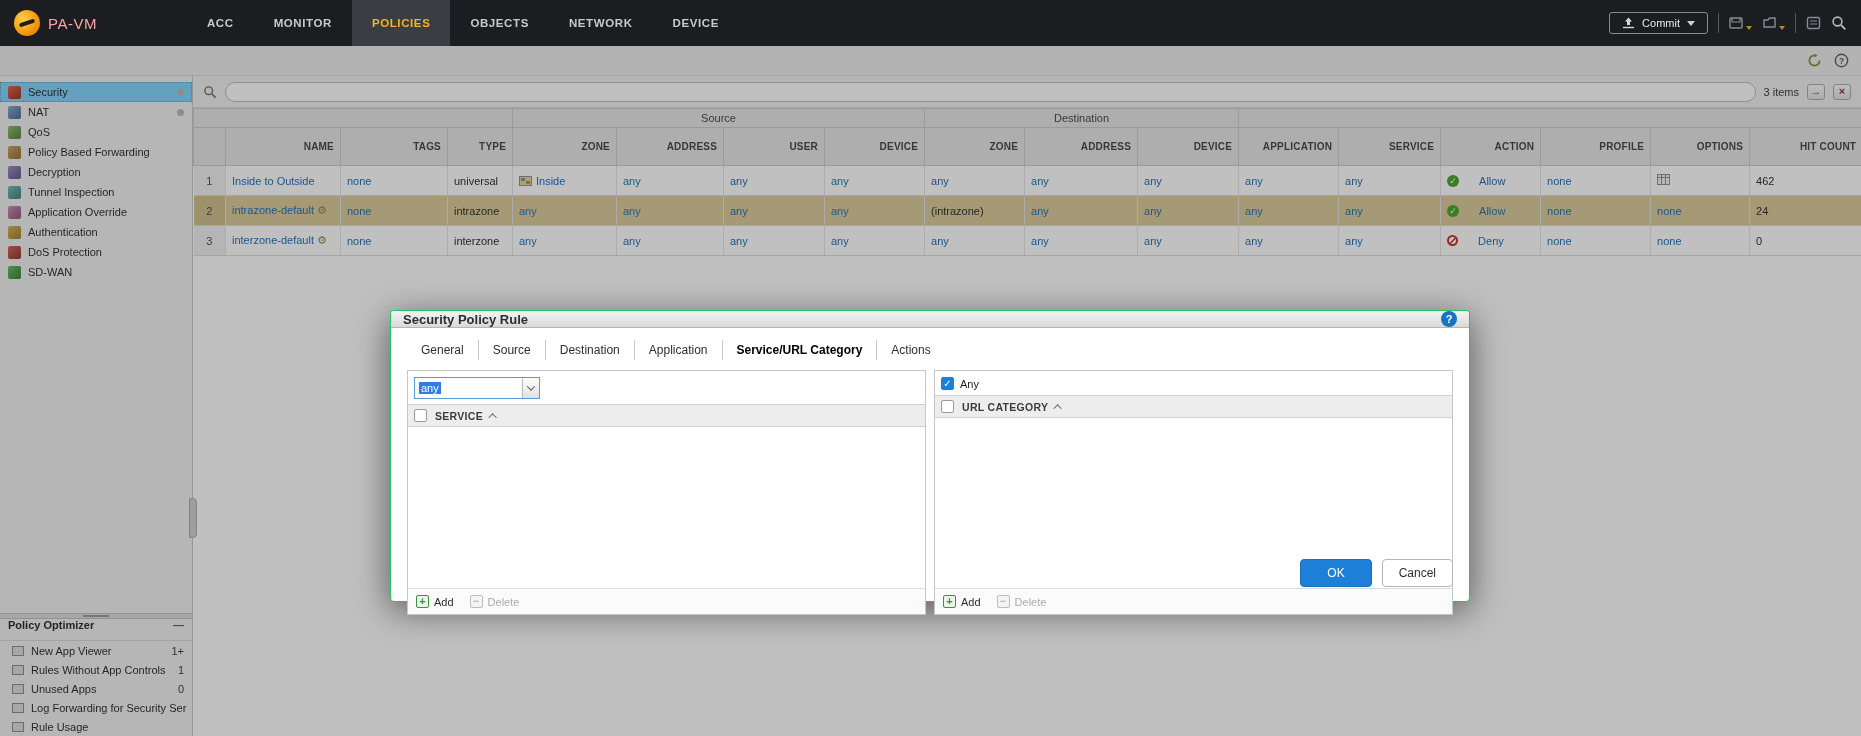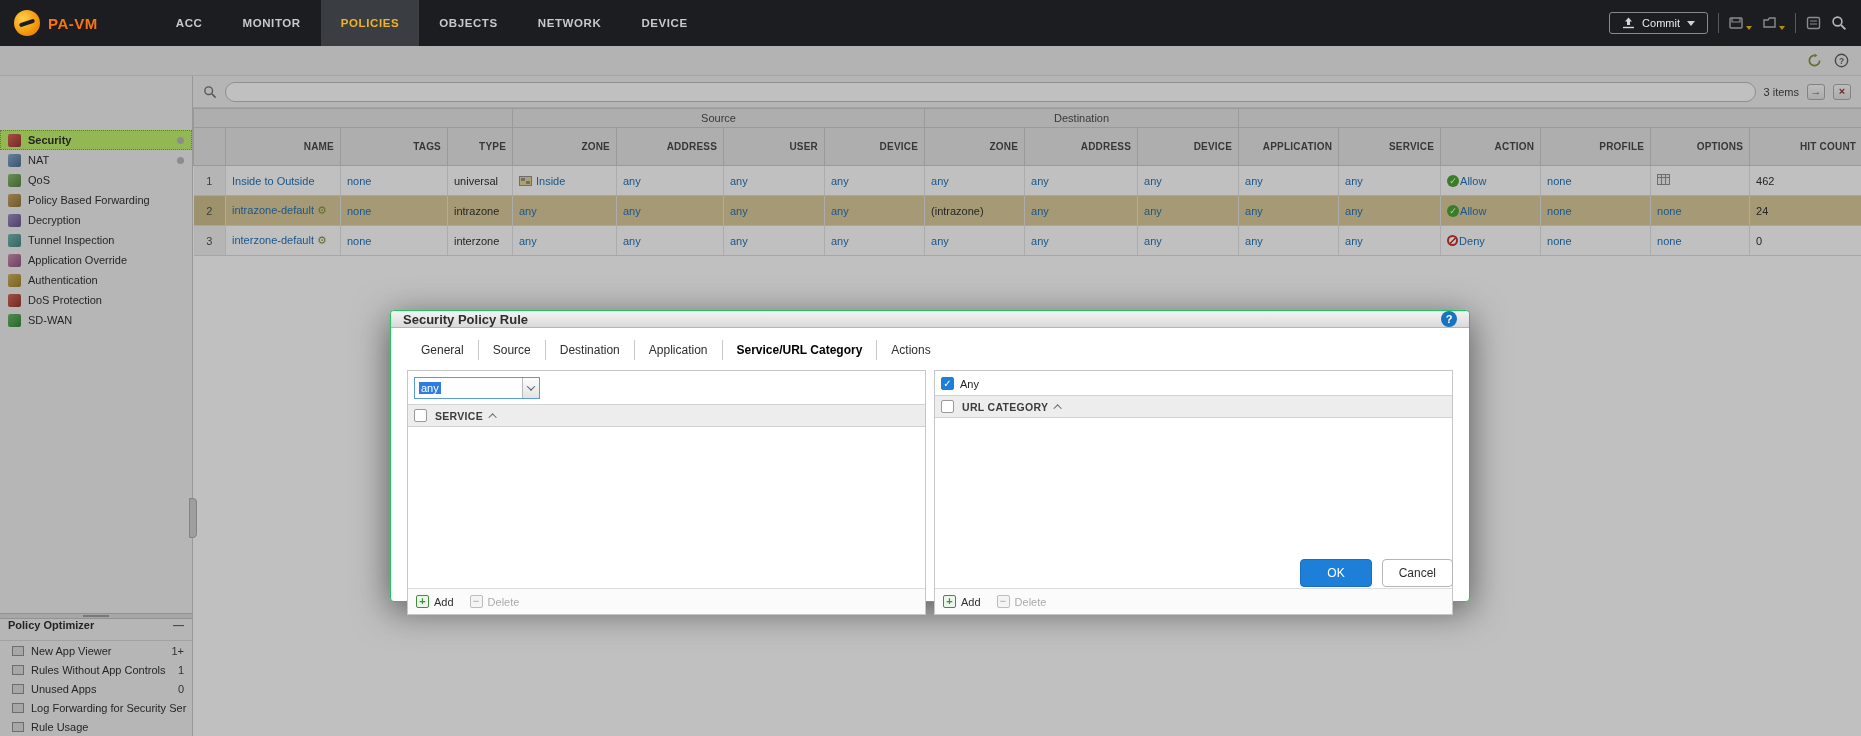--- a/index.html
+++ b/index.html
@@ -4,40 +4,40 @@
 <style>
   * { margin:0; padding:0; box-sizing:border-box; }
   html,body { width:1861px; height:736px; overflow:hidden; background:#202225;
     font-family:"Liberation Sans","DejaVu Sans",sans-serif; font-size:11px; color:#222; }
   .screen { position:relative; width:1861px; height:736px; background:#fff; }
 
   
   .nav { position:relative; z-index:70; height:46px; background:#1b1d20; display:flex; align-items:center; color:#d6d6d6; padding:0 14px; }
   .logo { width:26px; height:26px; border-radius:50%; background:radial-gradient(circle at 35% 35%, #ffd24a, #f08c00 70%); margin-right:8px; position:relative; flex:0 0 auto; }
   .logo::after { content:""; position:absolute; left:5px; top:11px; width:16px; height:4px; background:#1b1d20; transform:rotate(-18deg); border-radius:2px; }
-  .brand { font-size:15px; font-weight:bold; color:#f97316; letter-spacing:.5px; margin-right:58px; }
+  .brand { font-size:15px; font-weight:normal; color:#fca5a5; letter-spacing:.5px; margin-right:90px; }
   .nav-tabs { display:flex; height:46px; }
   .nav-tab { height:46px; line-height:46px; padding:0 20px; font-size:11.5px; font-weight:bold; letter-spacing:.6px; color:#c9c9c9; cursor:pointer; }
   .nav-tab.active { background:#3a3d42; color:#f0b428; }
   .nav-right { margin-left:auto; display:flex; align-items:center; gap:10px; }
   .commit { display:flex; align-items:center; gap:7px; border:1px solid #8a8a8a; border-radius:3px; padding:4px 12px; color:#e8e8e8; cursor:pointer; }
   .caret-dn { width:0; height:0; border-left:4px solid transparent; border-right:4px solid transparent; border-top:5px solid #cfcfcf; }
   .caret-gold { width:0; height:0; border-left:3px solid transparent; border-right:3px solid transparent; border-top:4px solid #d2a017; margin-left:1px; }
   .nav-sep { width:1px; height:20px; background:#55585c; }
   .nav-ico { display:flex; align-items:flex-end; cursor:pointer; opacity:.85; }
 
   
   .page { position:absolute; top:46px; left:0; right:0; bottom:0; display:flex; flex-direction:column; background:#fff; }
   .strip { height:30px; background:#ededed; border-bottom:1px solid #d8d8d8; display:flex; align-items:center; justify-content:flex-end; gap:12px; padding:0 12px; }
   .body { flex:1; display:flex; min-height:0; }
 
   
   .sidebar { width:193px; background:#f1f1f1; border-right:1px solid #c6c6c6; display:flex; flex-direction:column; padding-top:6px; overflow:hidden; }
   .side-item { height:20px; display:flex; align-items:center; gap:7px; padding:0 8px; cursor:pointer; color:#1d1d1d; white-space:nowrap; }
-  .side-item.active { background:#bef264; outline:1px dotted #8a8a8a; outline-offset:-1px; font-weight:bold;margin-top:48px; }
+  .side-item.active { background:#7dd3fc; outline:1px dotted #8a8a8a; outline-offset:-1px; font-weight:normal; }
   .ico { width:13px; height:13px; border-radius:2px; flex:0 0 auto; }
   .i-security{background:linear-gradient(135deg,#e05a4e,#8e2b22);} .i-nat{background:linear-gradient(135deg,#7fa6cc,#41638c);}
   .i-qos{background:linear-gradient(135deg,#88b868,#4a7d34);} .i-pbf{background:linear-gradient(135deg,#c9a25a,#8a6a2a);}
   .i-dec{background:linear-gradient(135deg,#9a86c0,#5c4a86);} .i-tun{background:linear-gradient(135deg,#6fb5b0,#3a7d78);}
   .i-app{background:linear-gradient(135deg,#c98ab0,#8a4a74);} .i-auth{background:linear-gradient(135deg,#d0b050,#9a7a20);}
   .i-dos{background:linear-gradient(135deg,#d06050,#902820);} .i-sdw{background:linear-gradient(135deg,#60b860,#2a7d2a);}
   .pin-dot { margin-left:auto; width:7px; height:7px; border-radius:50%; background:#b5b5b5; }
   .side-spacer { flex:1; }
   .splitter { height:6px; background:#dcdcdc; border-top:1px solid #bdbdbd; border-bottom:1px solid #bdbdbd; display:flex; align-items:center; justify-content:center; }
   .splitter::after { content:""; width:26px; height:2px; background:#9a9a9a; }
@@ -61,21 +61,21 @@
   .rules th { background:#e6e6e6; border:1px solid #c9c9c9; font-size:10px; color:#3c3c3c; font-weight:bold; text-align:right; padding:2px 6px; }
   .rules .grp { text-align:center; font-weight:normal; font-size:11px; height:19px; }
   .rules .grp-empty { border-left:1px solid #c9c9c9; border-right:1px solid #c9c9c9; }
   .rules thead tr.hdr th { height:38px; vertical-align:middle; letter-spacing:.2px; }
   .rules td { border-right:1px solid #e2e2e2; border-bottom:1px solid #dadada; padding:4px 6px; height:30px; vertical-align:middle; background:#fff; white-space:nowrap; overflow:hidden; }
   .rules tr.sel td { background:#d9c994; }
   .rules td.num { background:#f0f0f0; text-align:center; color:#444; }
   .rules tr.sel td.num { background:#cdbd86; }
   .link { color:#1569b3; cursor:pointer; }
   .plain { color:#222; }
-  .act { display:flex; align-items:center; gap:1px; }
+  .act { display:flex; align-items:center; gap:20px; }
   .allow-ic { width:12px; height:12px; border-radius:50%; background:#3da122; color:#fff; font-size:9px; display:flex; align-items:center; justify-content:center; flex:0 0 auto; }
   .allow-ic::after { content:"\2713"; }
   .deny-ic { width:11px; height:11px; border-radius:50%; border:2px solid #c9251f; background:linear-gradient(135deg,transparent 44%,#c9251f 44%,#c9251f 58%,transparent 58%); flex:0 0 auto; }
   .gear { color:#7a8a3a; font-size:11px; margin-left:3px; }
   .zone-ic { display:inline-block; vertical-align:-1px; margin-right:4px; }
   .opt-ic { display:inline-block; }
 
   
   .overlay { position:absolute; left:0; right:0; top:46px; bottom:0; background:rgba(45,45,45,.30); z-index:40; }
   .modal { position:absolute; left:390px; top:280px; width:1080px; height:292px; background:#fff; border:1px solid #22c55e; border-radius:4px; box-shadow:0 8px 36px rgba(0,0,0,.55); z-index:60; display:flex; flex-direction:column;margin-top:30px; }

